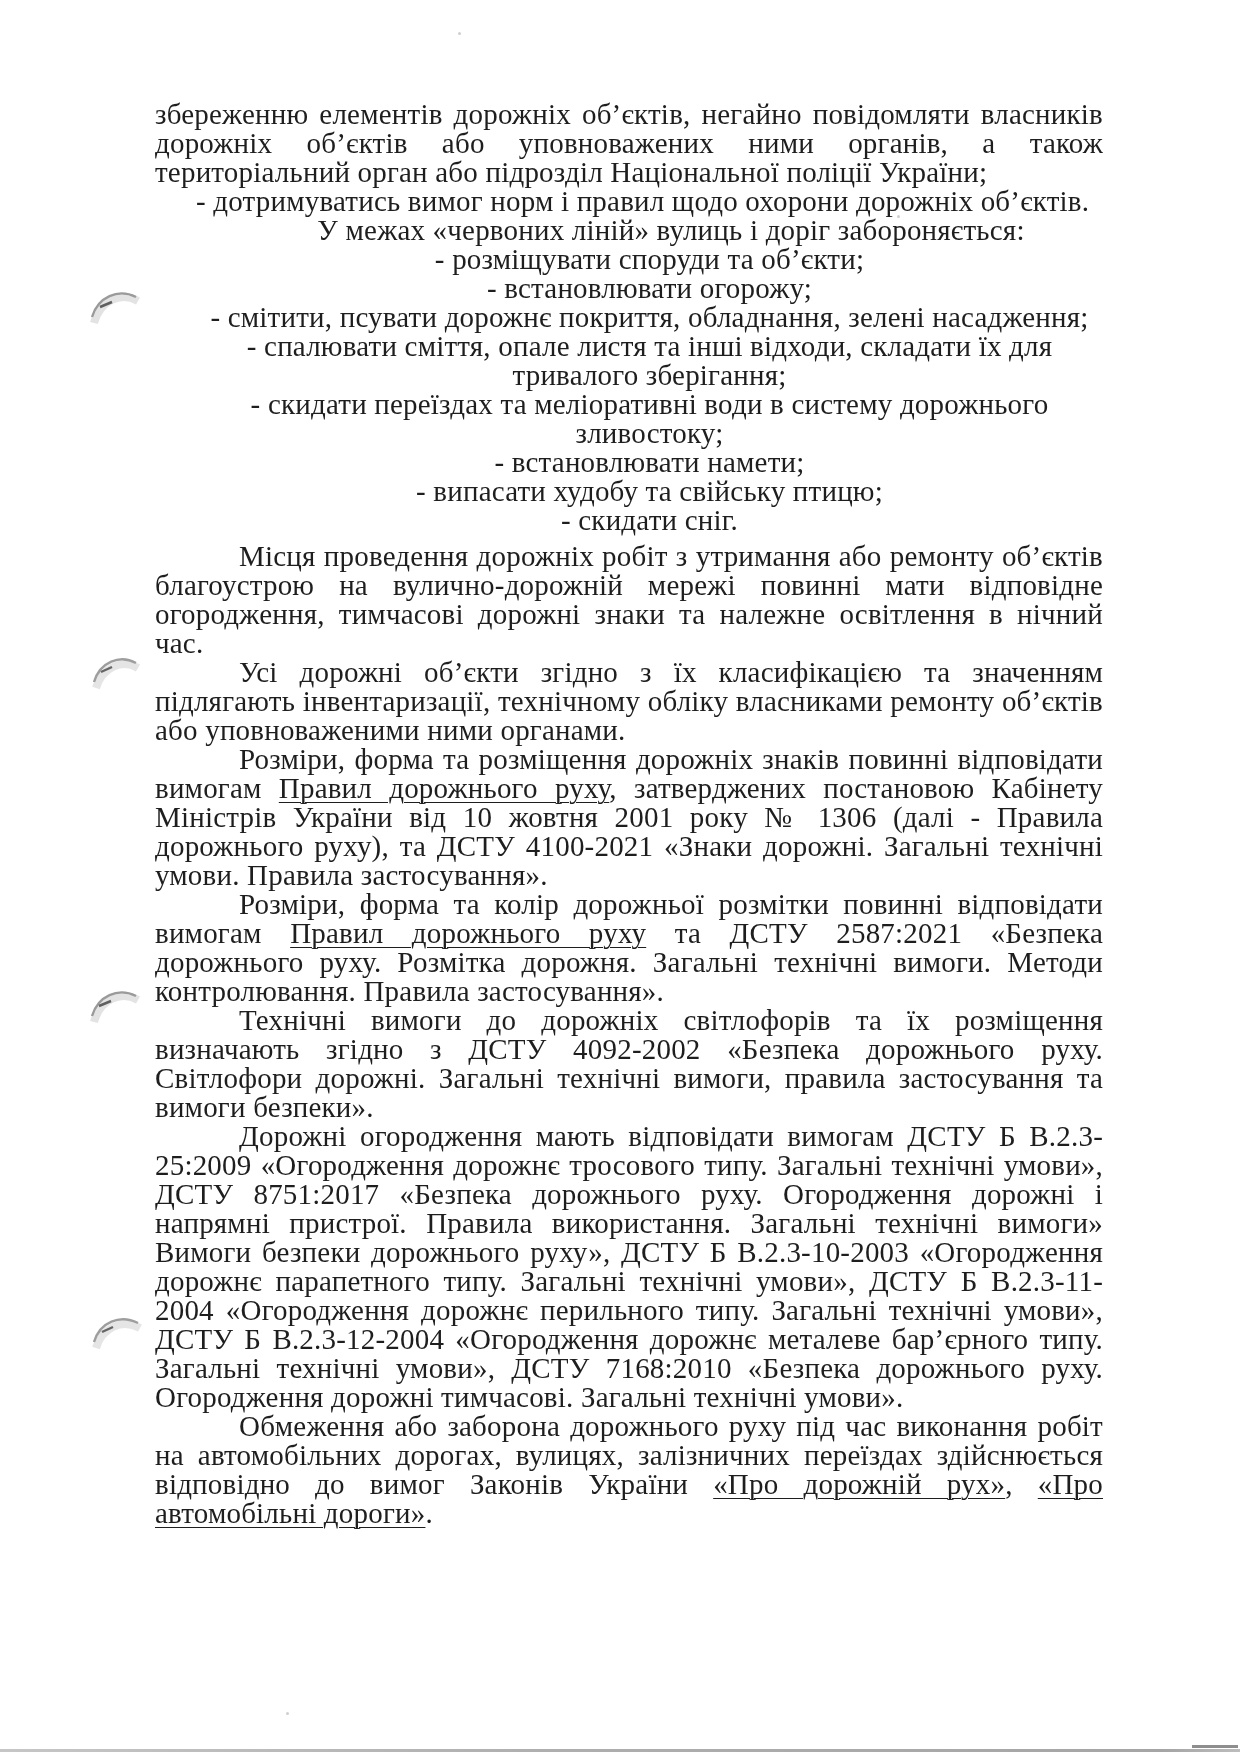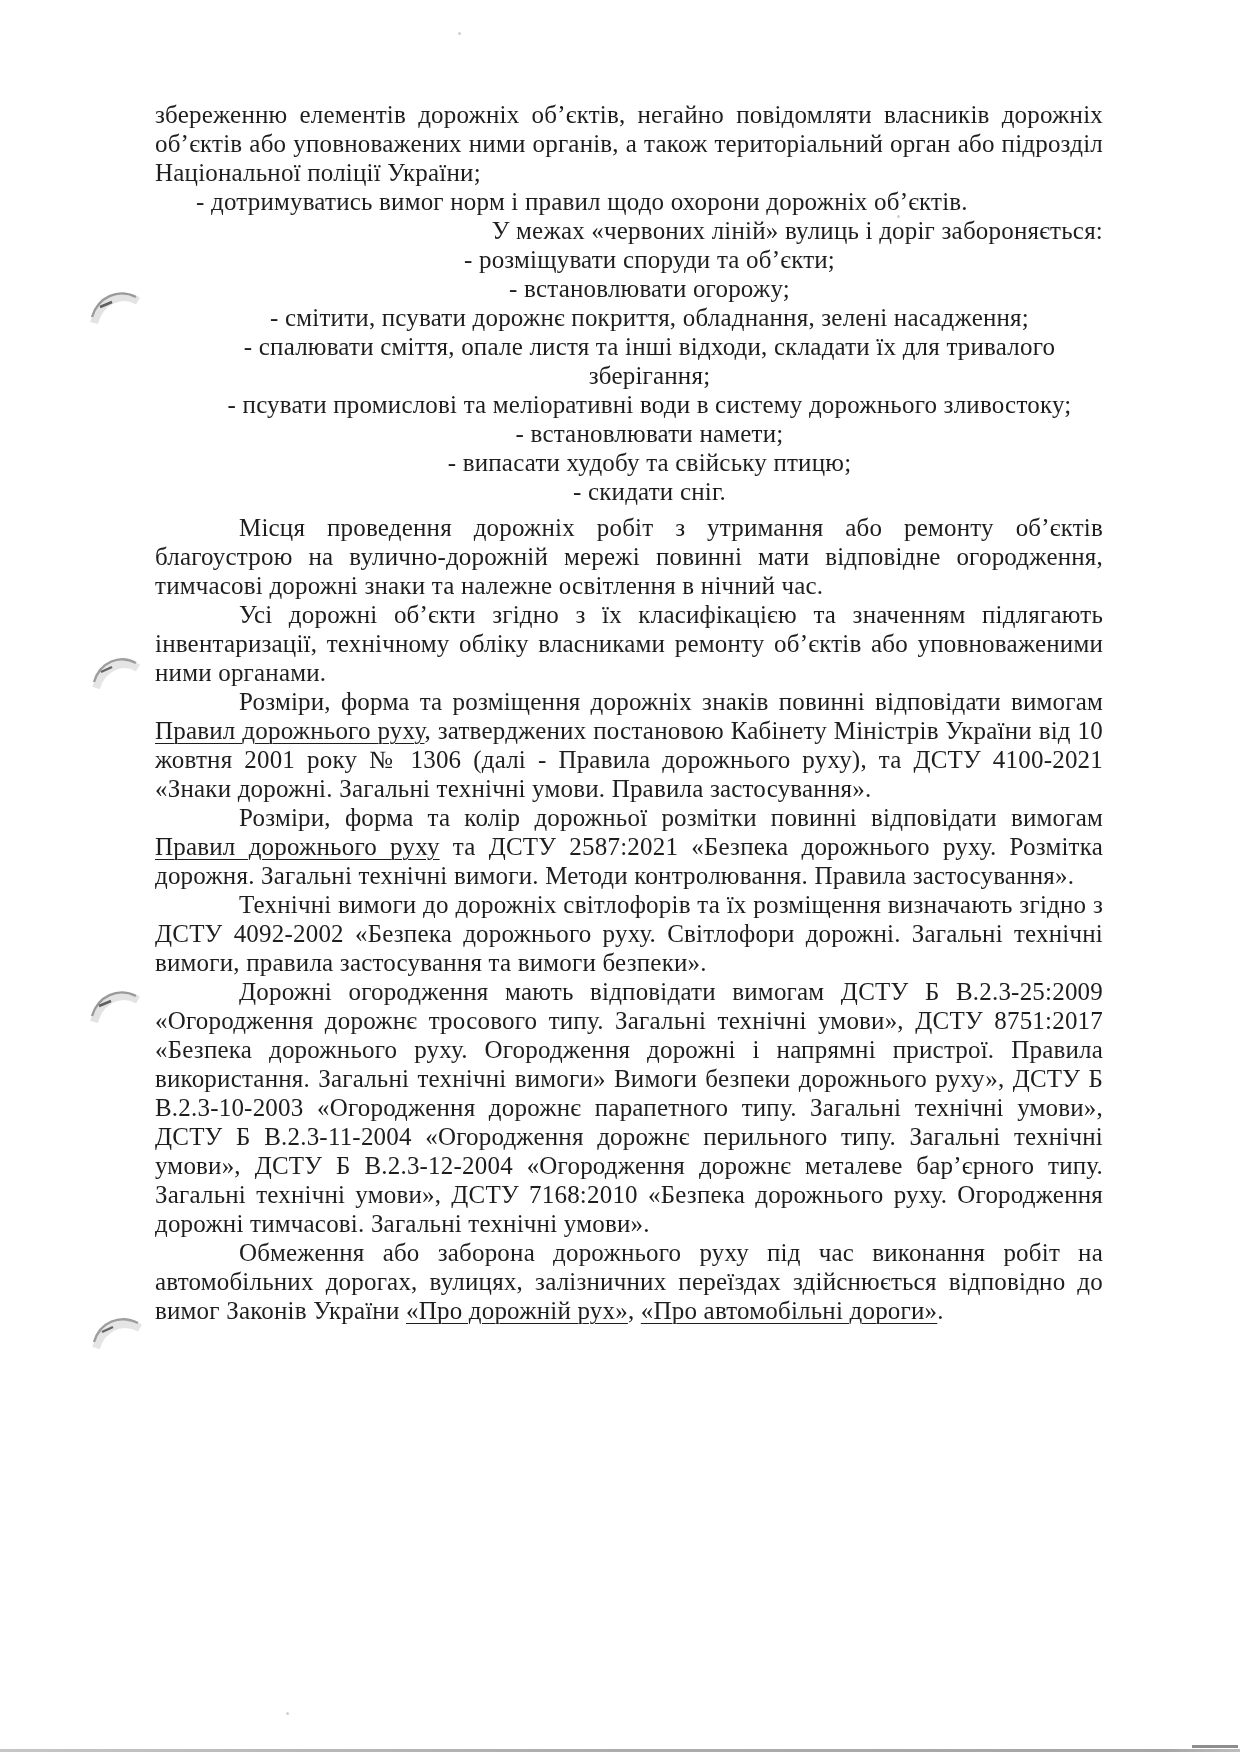--- a/index.html
+++ b/index.html
@@ -16,29 +16,29 @@
     height: 1754px;
     background: #ffffff;
     font-family: "Liberation Serif", "DejaVu Serif", serif;
     color: #1e1e1e;
   }
   .text-block {
     position: absolute;
     left: 155px;
     top: 100px;
     width: 948px;
-    font-size: 25px;
+    font-size: 29px;
     line-height: 29px;
     text-align: justify;
     letter-spacing: 0.2px;
   }
   .text-block p { margin: 0; }
   .para-cont        { margin-bottom: 21px; }
   .para-dash        { padding-left: 41px; text-align: left; margin-bottom: 18px; }
-  .para-intro       { text-indent: 84px; text-align: right; margin-bottom: 17px; }
+  .para-intro       { text-indent: 84px; text-align: center; margin-bottom: 17px; }
   .list-item        { padding-left: 41px; text-align: center; margin-bottom: 17px; }
   .list-item.last   { margin-bottom: 7px; }
   .para-ind         { text-indent: 84px; }
   .mb16 { margin-bottom: 16px; }
   .mb17 { margin-bottom: 17px; }
   .mb23 { margin-bottom: 23px; }
   .u {
     text-decoration: underline;
     text-underline-offset: 4px;
     text-decoration-thickness: 1.3px;
@@ -107,21 +107,21 @@
     <p class="para-cont">збереженню елементів дорожніх об’єктів, негайно повідомляти власників дорожніх об’єктів або уповноважених ними органів, а також територіальний орган або підрозділ Національної поліції України;</p>
 
     <p class="para-dash">- дотримуватись вимог норм і правил щодо охорони дорожніх об’єктів.</p>
 
     <p class="para-intro">У межах «червоних ліній» вулиць і доріг забороняється:</p>
 
     <p class="list-item">- розміщувати споруди та об’єкти;</p>
     <p class="list-item">- встановлювати огорожу;</p>
     <p class="list-item">- смітити, псувати дорожнє покриття, обладнання, зелені насадження;</p>
     <p class="list-item">- спалювати сміття, опале листя та інші відходи, складати їх для тривалого зберігання;</p>
-    <p class="list-item">- псувати промислові та меліоративні води в систему дорожнього зливостоку;</p>
+    <p class="list-item">- скидати переїздах та меліоративні води в систему дорожнього зливостоку;</p>
     <p class="list-item">- встановлювати намети;</p>
     <p class="list-item">- випасати худобу та свійську птицю;</p>
     <p class="list-item last">- скидати сніг.</p>
 
     <p class="para-ind mb16">Місця проведення дорожніх робіт з утримання або ремонту об’єктів благоустрою на вулично-дорожній мережі повинні мати відповідне огородження, тимчасові дорожні знаки та належне освітлення в нічний час.</p>
 
     <p class="para-ind mb17">Усі дорожні об’єкти згідно з їх класифікацією та значенням підлягають інвентаризації, технічному обліку власниками ремонту об’єктів або уповноваженими ними органами.</p>
 
     <p class="para-ind mb17">
       <span>Розміри, форма та розміщення дорожніх знаків повинні відповідати вимогам </span><span class="u">Правил дорожнього руху</span><span>, затверджених постановою Кабінету Міністрів України від 10 жовтня 2001 року № 1306 (далі - Правила дорожнього руху), та ДСТУ 4100-2021 «Знаки дорожні. Загальні технічні умови. Правила застосування».</span>

